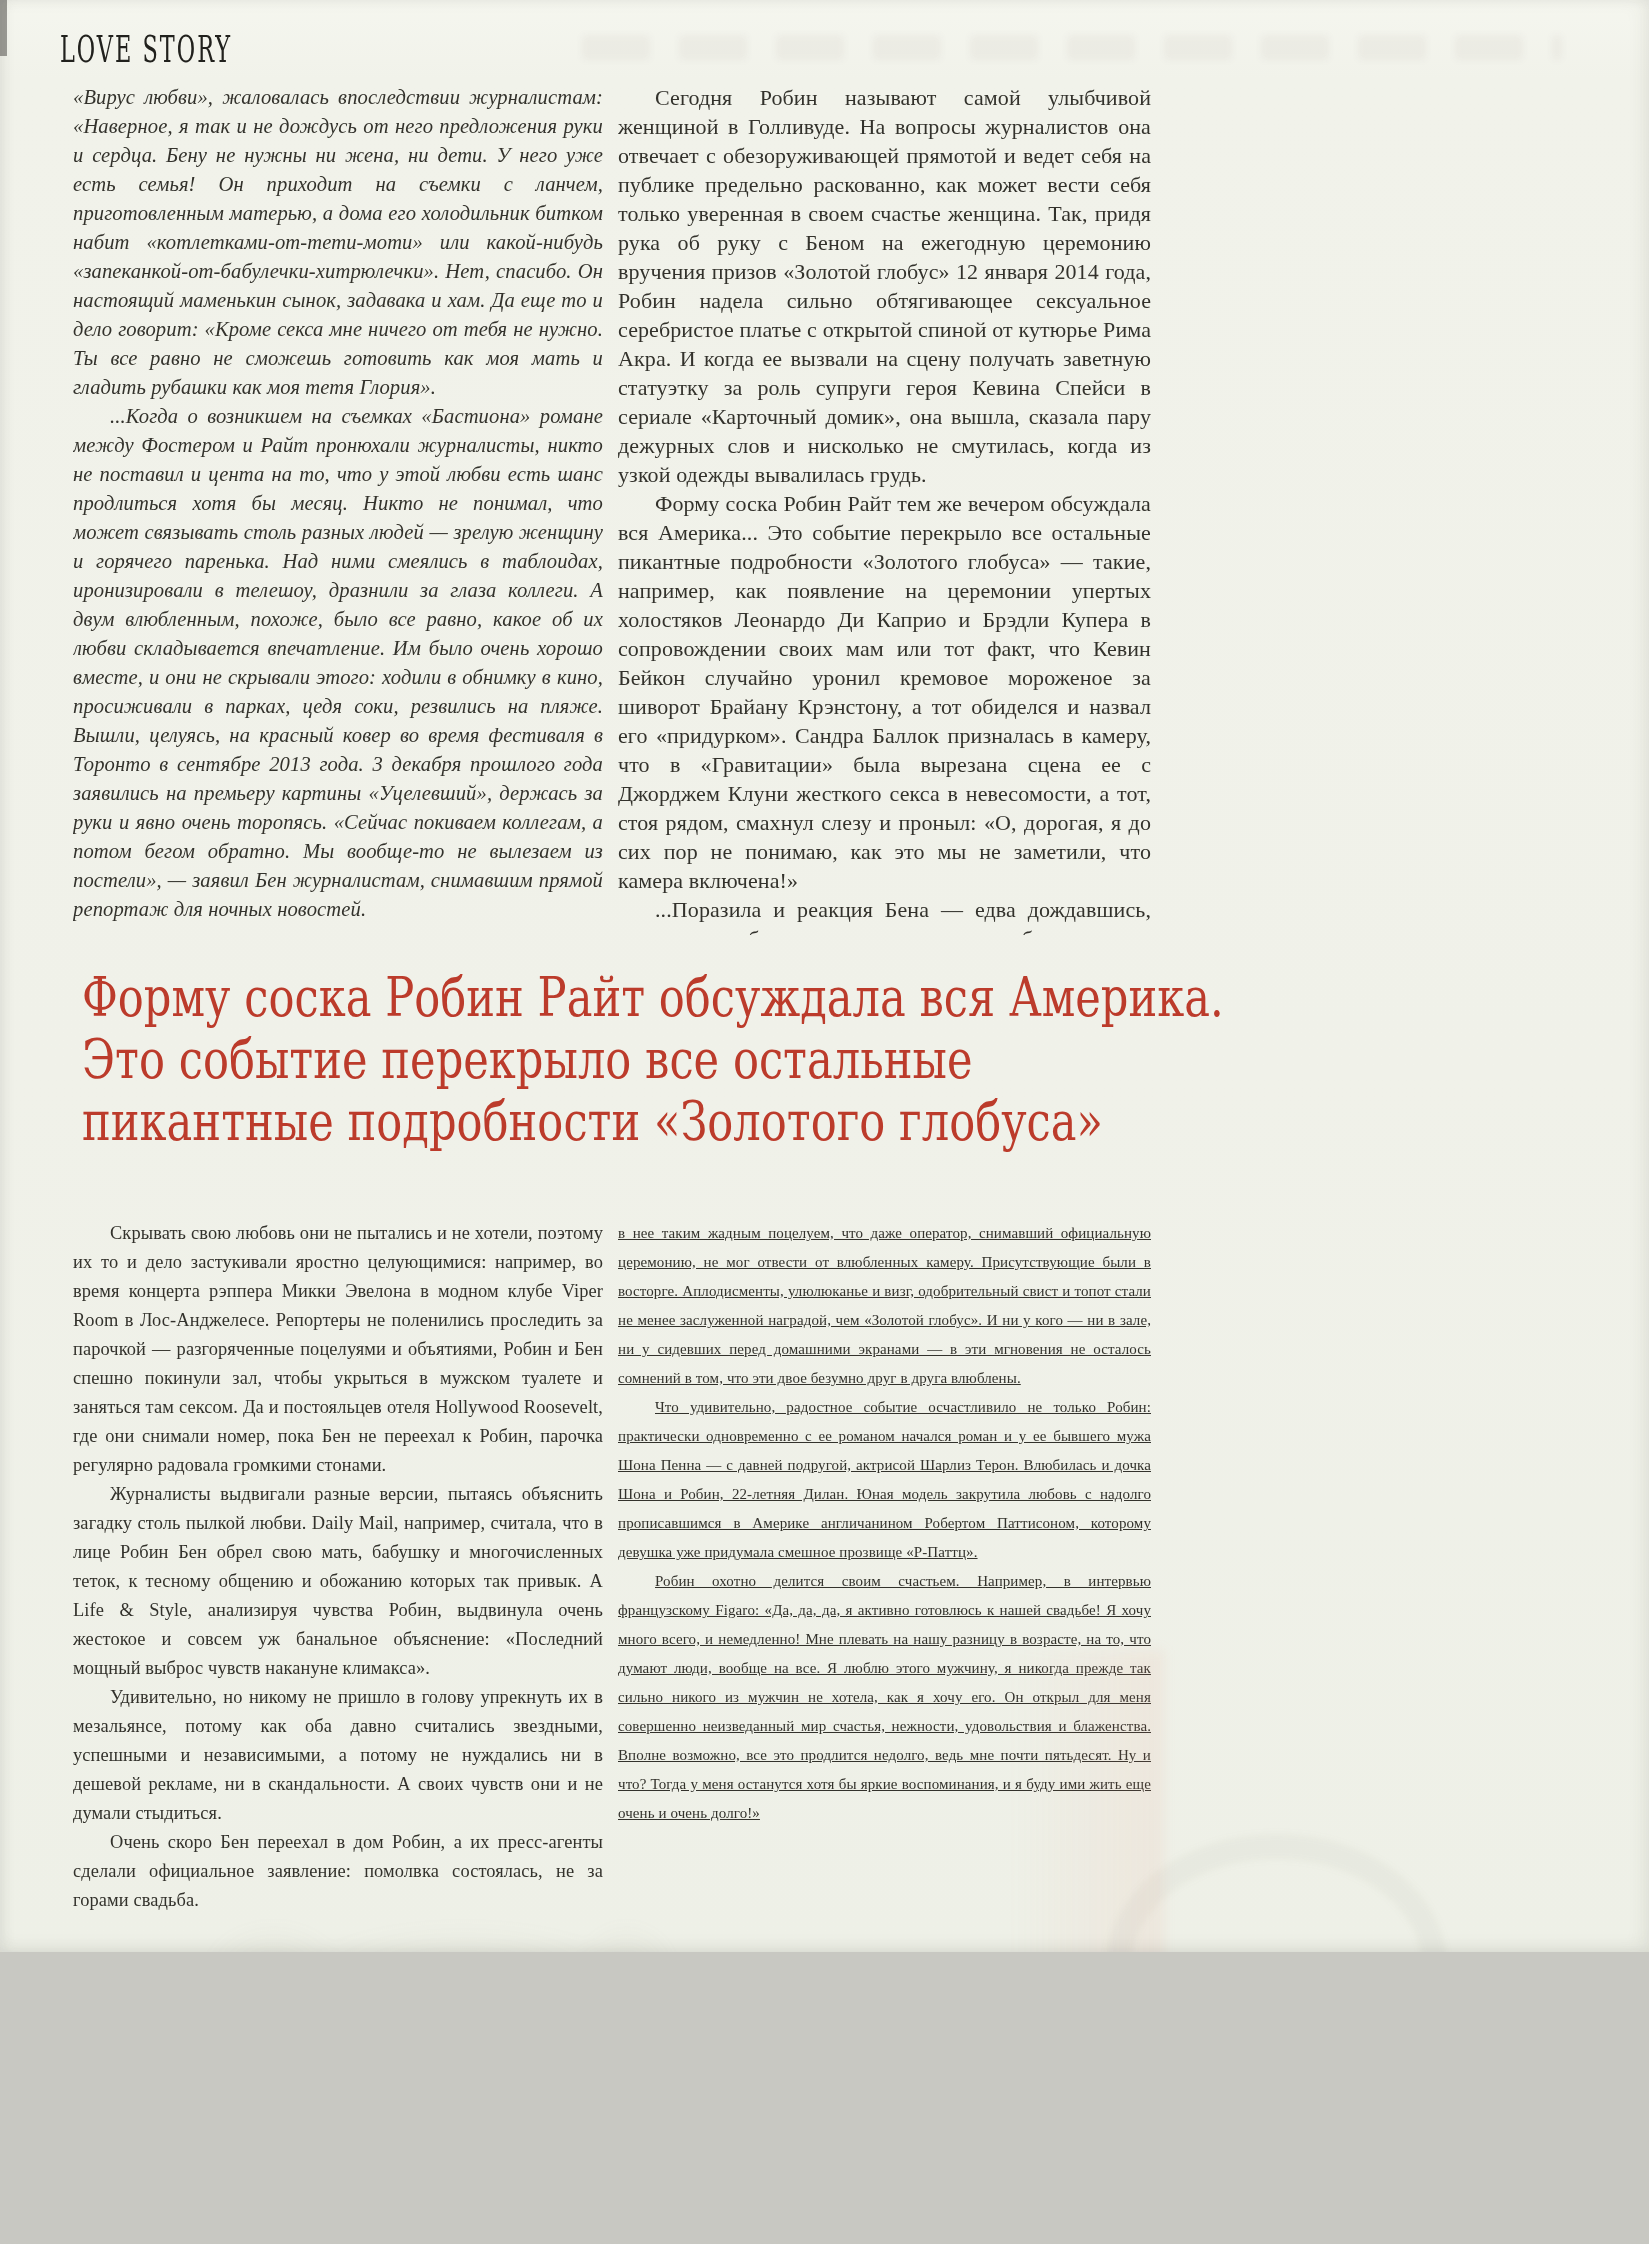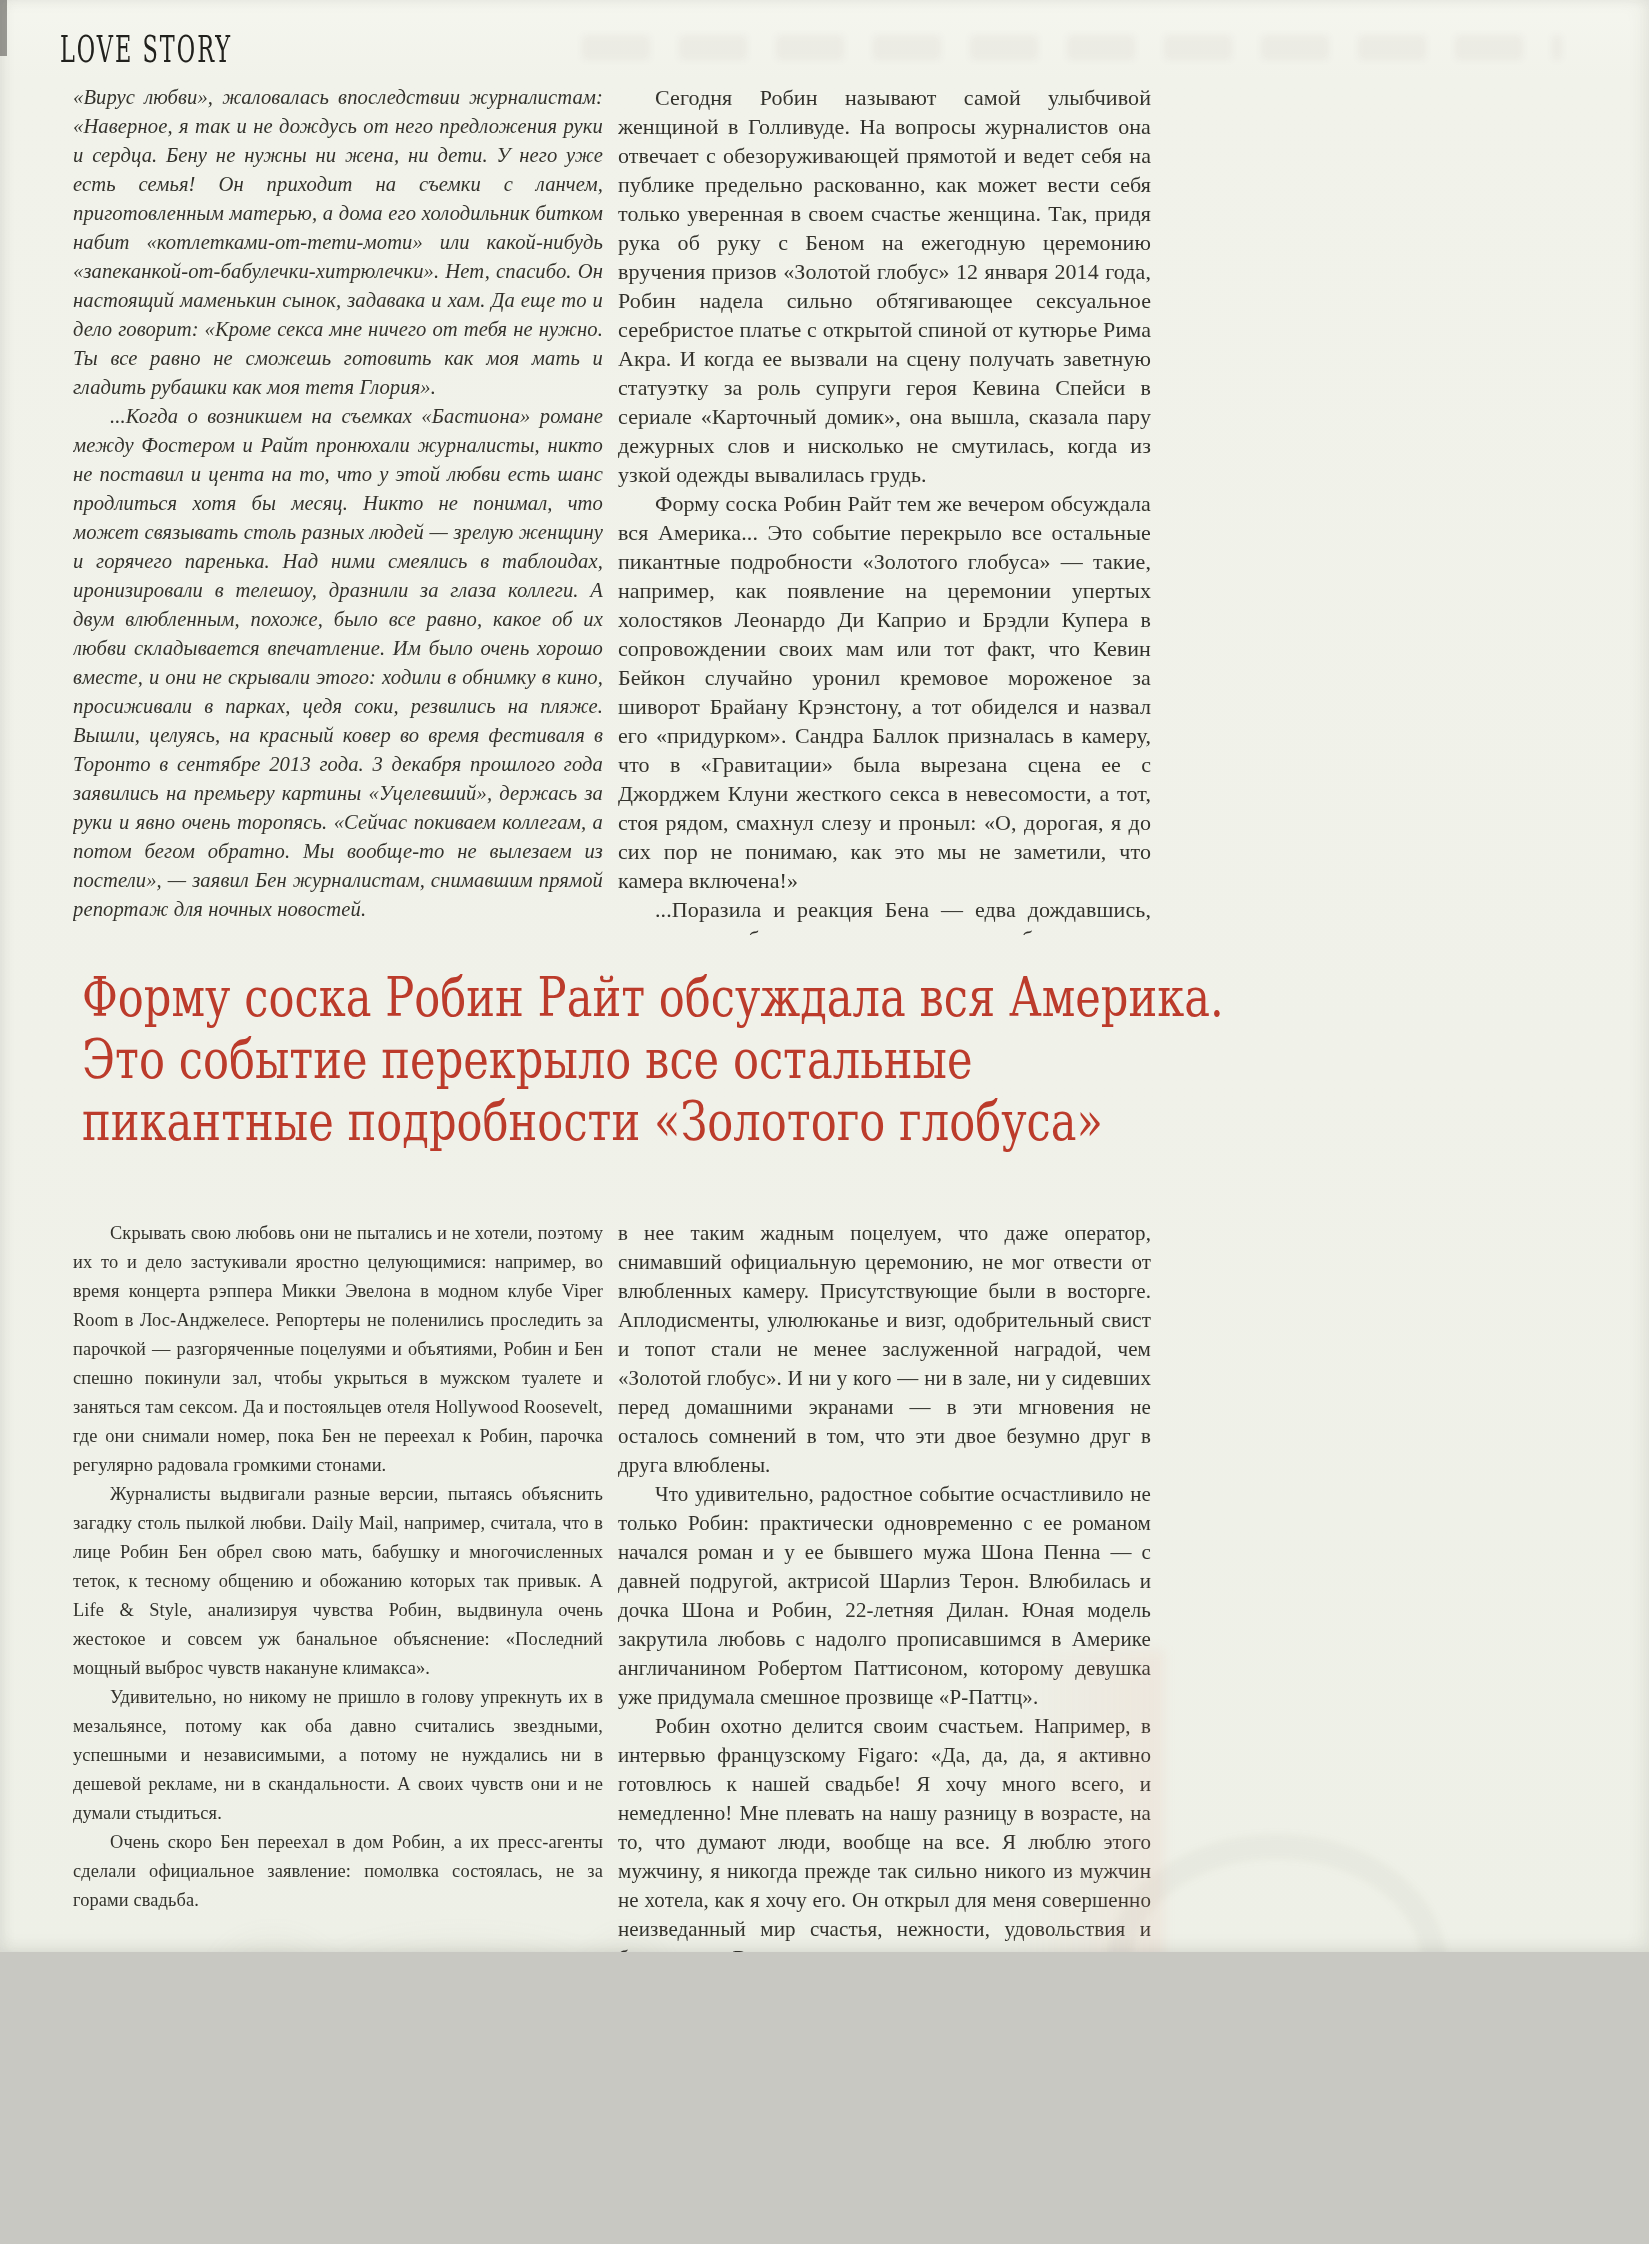--- a/index.html
+++ b/index.html
@@ -106,21 +106,21 @@
       <div>пикантные подробности «Золотого глобуса»</div>
     </div>
 
   <div class="col l-col1" style="font-size: 18.4px;">
       <p>Скрывать свою любовь они не пытались и не хотели, поэтому их то и дело застукивали яростно целующимися: например, во время концерта рэппера Микки Эвелона в модном клубе Viper Room в Лос-Анджелесе. Репортеры не поленились проследить за парочкой — разгоряченные поцелуями и объятиями, Робин и Бен спешно покинули зал, чтобы укрыться в мужском туалете и заняться там сексом. Да и постояльцев отеля Hollywood Roosevelt, где они снимали номер, пока Бен не переехал к Робин, парочка регулярно радовала громкими стонами.</p>
       <p>Журналисты выдвигали разные версии, пытаясь объяснить загадку столь пылкой любви. Daily Mail, например, считала, что в лице Робин Бен обрел свою мать, бабушку и многочисленных теток, к тесному общению и обожанию которых так привык. А Life &amp; Style, анализируя чувства Робин, выдвинула очень жестокое и совсем уж банальное объяснение: «Последний мощный выброс чувств накануне климакса».</p>
       <p>Удивительно, но никому не пришло в голову упрекнуть их в мезальянсе, потому как оба давно считались звездными, успешными и независимыми, а потому не нуждались ни в дешевой рекламе, ни в скандальности. А своих чувств они и не думали стыдиться.</p>
       <p>Очень скоро Бен переехал в дом Робин, а их пресс-агенты сделали официальное заявление: помолвка состоялась, не за горами свадьба.</p>
     </div>
 
-  <div class="col l-col2" style="font-size: 21px;">
+  <div class="col l-col2" style="font-size: 15px; text-decoration: underline;">
       <p class="flush">в нее таким жадным поцелуем, что даже оператор, снимавший официальную церемонию, не мог отвести от влюбленных камеру. Присутствующие были в восторге. Аплодисменты, улюлюканье и визг, одобрительный свист и топот стали не менее заслуженной наградой, чем «Золотой глобус». И ни у кого — ни в зале, ни у сидевших перед домашними экранами — в эти мгновения не осталось сомнений в том, что эти двое безумно друг в друга влюблены.</p>
       <p>Что удивительно, радостное событие осчастливило не только Робин: практически одновременно с ее романом начался роман и у ее бывшего мужа Шона Пенна — с давней подругой, актрисой Шарлиз Терон. Влюбилась и дочка Шона и Робин, 22-летняя Дилан. Юная модель закрутила любовь с надолго прописавшимся в Америке англичанином Робертом Паттисоном, которому девушка уже придумала смешное прозвище «Р-Паттц».</p>
       <p>Робин охотно делится своим счастьем. Например, в интервью французскому Figaro: «Да, да, да, я активно готовлюсь к нашей свадьбе! Я хочу много всего, и немедленно! Мне плевать на нашу разницу в возрасте, на то, что думают люди, вообще на все. Я люблю этого мужчину, я никогда прежде так сильно никого из мужчин не хотела, как я хочу его. Он открыл для меня совершенно неизведанный мир счастья, нежности, удовольствия и блаженства. Вполне возможно, все это продлится недолго, ведь мне почти пятьдесят. Ну и что? Тогда у меня останутся хотя бы яркие воспоминания, и я буду ими жить еще очень и очень долго!»</p>
     </div>
 
   <div class="author-line">Ронни Роккет</div>
 
   <div class="footer">
     <span class="page-num">40</span>
     <span class="mag-name">КАРАВАН ИСТОРИЙ</span>

